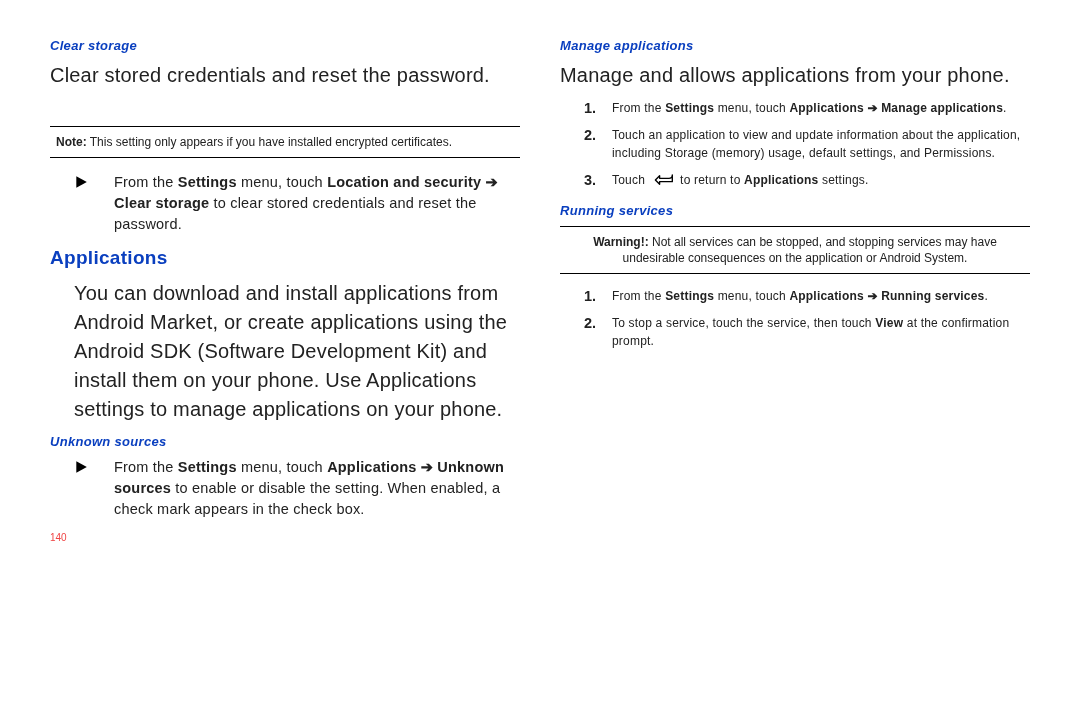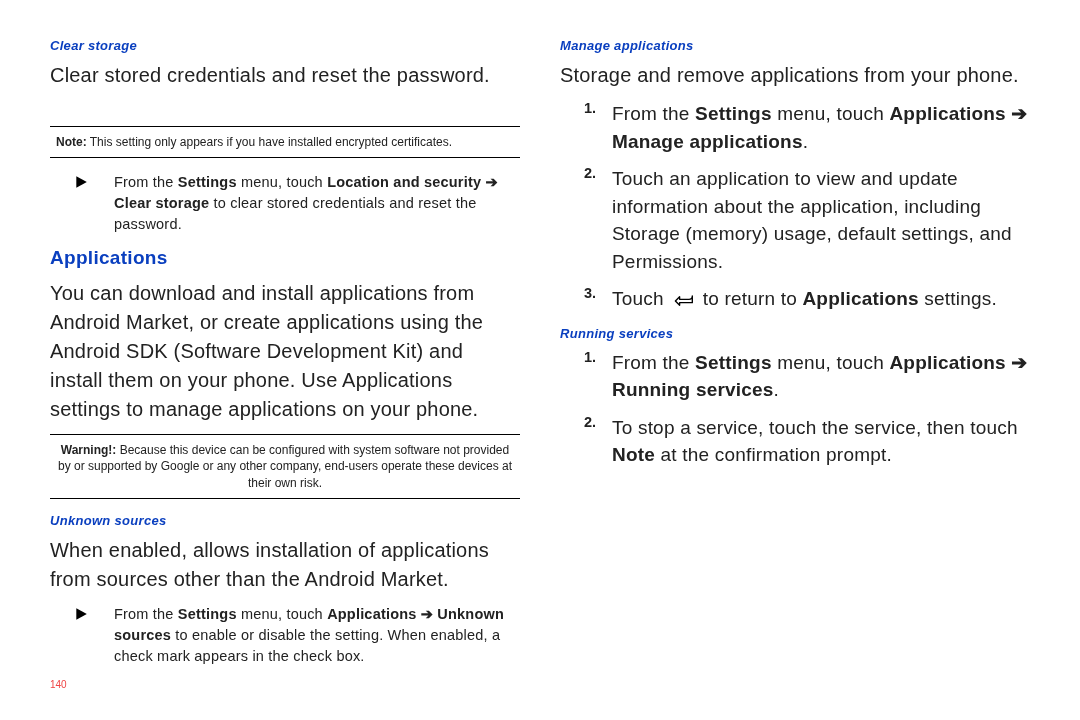--- a/index.html
+++ b/index.html
@@ -1,33 +1,33 @@
 <!DOCTYPE html>
 <html><head>
 <meta charset="utf-8">
 <style>
   html,body{margin:0;padding:0;width:1080px;height:720px;background:#fff;font-family:Arial,Helvetica,sans-serif;color:#222;}
   .page{box-sizing:border-box;padding:38px 50px 20px 50px;width:1080px;height:720px;display:flex;flex-direction:row;gap:40px;}
   .col{flex:1 1 50%;min-width:0;}
   .h-blue-small{color:#0a3fbf;font-weight:bold;font-style:italic;font-size:13px;letter-spacing:.3px;margin:0 0 8px 0;}
   .h-blue-section{color:#0a3fbf;font-weight:bold;font-size:19px;letter-spacing:.3px;margin:6px 0 10px 0;}
   .p-body{font-size:20px;line-height:1.45;margin:0 0 10px 0;letter-spacing:.2px;}
-  .indent{}
+  .indent{margin-left:24px;}
   .notebox{border-top:1.5px solid #000;border-bottom:1.5px solid #000;padding:7px 6px;margin:6px 0 14px 0;font-size:12px;line-height:1.35;text-align:center;}
   .nb-left{text-align:left;margin-top:36px;}
   .bold{font-weight:bold;}
   .arrow{font-weight:bold;}
   .bullet-row{display:flex;align-items:flex-start;gap:20px;margin:4px 0 12px 0;}
   .bullet-tri{flex:0 0 20px;margin-left:24px;}
   .bullet-tri svg{width:14px;height:14px;margin-top:3px;}
   .bullet-text{flex:1;font-size:14.5px;line-height:1.45;letter-spacing:.2px;}
   ol.steps{list-style:none;padding:0;margin:2px 0 10px 24px;}
   ol.steps>li{display:flex;gap:10px;margin-bottom:10px;}
   ol.steps>li>.num{font-weight:bold;font-size:14.5px;min-width:18px;}
-  ol.steps>li>.txt{flex:1;font-size:19px;line-height:1.45;letter-spacing:.2px;}
+  ol.steps>li>.txt{flex:1;font-size:12px;line-height:1.45;letter-spacing:.2px;}
   .back-icon{display:inline-block;vertical-align:-3px;margin:0 3px;}
   .back-icon svg{width:22px;height:14px;}
   .pagenum{font-size:10px;color:#ef4444;margin-top:10px;}
 </style>
 </head>
 <body>
 
 <div class="page">
 
   <div class="col">
@@ -46,45 +46,41 @@
           </svg>
       </span>
       <span class="bullet-text">
         <span>From the </span><span class="bold">Settings</span><span> menu, touch </span><span class="bold">Location and security </span><span class="arrow">➔</span><span class="bold"> Clear storage</span><span> to clear stored credentials and reset the password.</span>
       </span>
     </div>
 
     <div class="h-blue-section">Applications</div>
     <p class="p-body indent">You can download and install applications from Android Market, or create applications using the Android SDK (Software Development Kit) and install them on your phone. Use Applications settings to manage applications on your phone.</p>
 
-    <div class="notebox">
-      <span class="bold">Warning!:</span><span> Because this device can be configured with system software not provided by or supported by Google or any other company, end-users operate these devices at their own risk.</span>
-    </div>
 
     <div class="h-blue-small">Unknown sources</div>
-    <p class="p-body">When enabled, allows installation of applications from sources other than the Android Market.</p>
 
     <div class="bullet-row">
       <span class="bullet-tri">
         <svg viewBox="0 0 12 12">
             <polygon points="2,1 11,6 2,11" fill="#000"></polygon>
           </svg>
       </span>
       <span class="bullet-text">
         <span>From the </span><span class="bold">Settings</span><span> menu, touch </span><span class="bold">Applications </span><span class="arrow">➔</span><span class="bold"> Unknown sources</span><span> to enable or disable the setting. When enabled, a check mark appears in the check box.</span>
       </span>
     </div>
 
     <div class="pagenum">140</div>
   </div>
 
   <div class="col">
 
     <div class="h-blue-small">Manage applications</div>
-    <p class="p-body">Storage and remove applications from your phone.</p>
+    <p class="p-body">Manage and allows applications from your phone.</p>
 
     <ol class="steps">
       <li>
         <span class="num">1.</span>
         <span class="txt">
           <span>From the </span><span class="bold">Settings</span><span> menu, touch </span><span class="bold">Applications </span><span class="arrow">➔</span><span class="bold"> Manage applications</span><span>.</span>
         </span>
       </li>
       <li>
         <span class="num">2.</span>
@@ -95,30 +91,33 @@
         <span class="txt">
           <span>Touch </span><span class="back-icon"><svg viewBox="0 0 26 16">
                 <path d="M4 8 L9 3 L9 6 L20 6 Q24 6 24 2 L24 10 Q24 10 20 10 L9 10 L9 13 Z" fill="none" stroke="#000" stroke-width="1.6" stroke-linejoin="round"></path>
               </svg></span><span> to return to </span><span class="bold">Applications</span><span> settings.</span>
         </span>
       </li>
     </ol>
 
     <div class="h-blue-small">Running services</div>
 
+    <div class="notebox">
+      <span class="bold">Warning!:</span><span> Not all services can be stopped, and stopping services may have undesirable consequences on the application or Android System.</span>
+    </div>
 
     <ol class="steps">
       <li>
         <span class="num">1.</span>
         <span class="txt">
           <span>From the </span><span class="bold">Settings</span><span> menu, touch </span><span class="bold">Applications </span><span class="arrow">➔</span><span class="bold"> Running services</span><span>.</span>
         </span>
       </li>
       <li>
         <span class="num">2.</span>
         <span class="txt">
-          <span>To stop a service, touch the service, then touch </span><span class="bold">Note</span><span> at the confirmation prompt.</span>
+          <span>To stop a service, touch the service, then touch </span><span class="bold">View</span><span> at the confirmation prompt.</span>
         </span>
       </li>
     </ol>
 
   </div>
 </div>
 
 </body></html>

